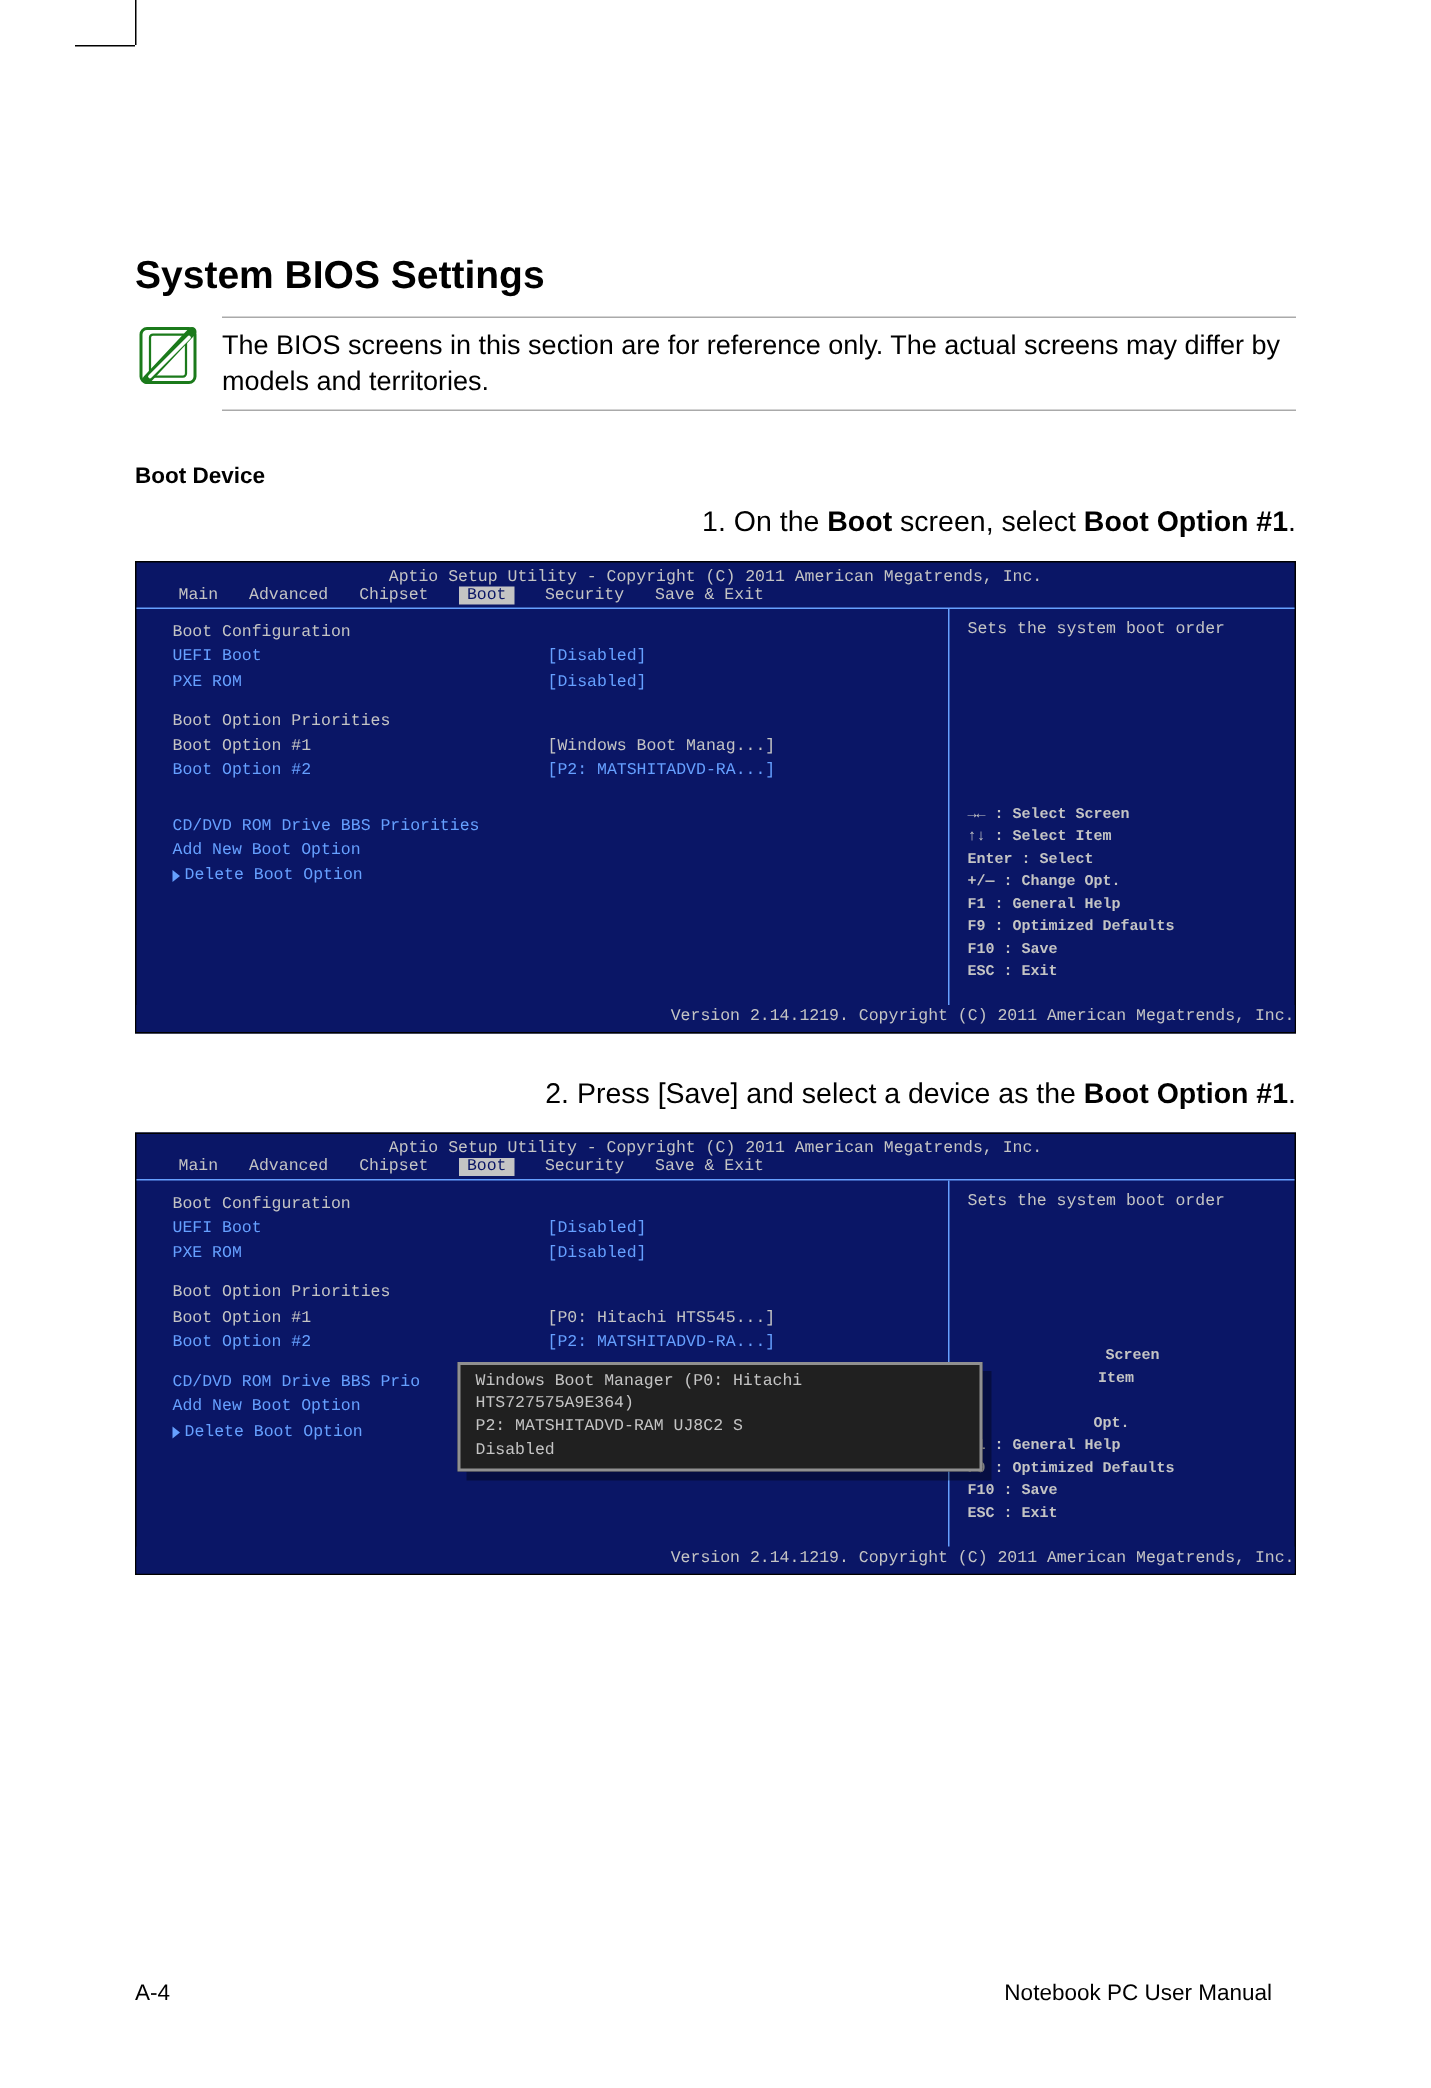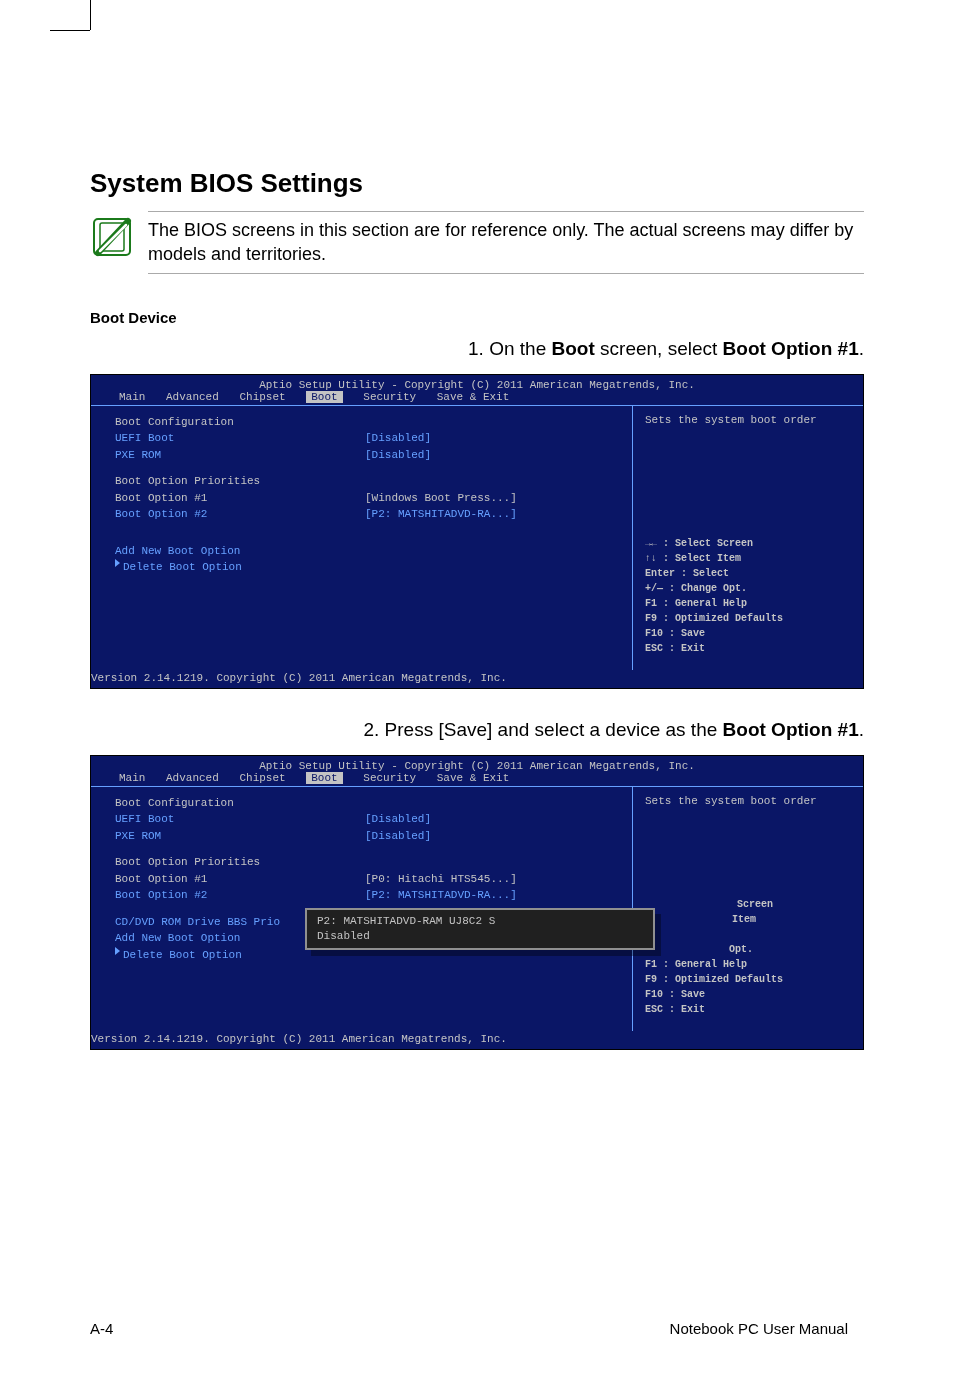--- a/index.html
+++ b/index.html
@@ -99,28 +99,28 @@
     }
     .bios-left {
       flex: 1;
       padding: 8px 0 14px 24px;
       border-right: 1px solid #66a0ff;
     }
     .bios-right {
       width: 230px;
       padding: 8px 10px 14px 12px;
     }
-    .bios-row { display: flex; line-height: 1.5; }
+    .bios-row { display: flex; line-height: 1.5; align-items: center; }
     .bios-label { width: 250px; }
     .white { color: #c4c4c4; }
     .bios-section-gap { height: 10px; }
     .bios-hint { color: #c4c4c4; }
     .bios-keys div { line-height: 1.5; color: #c4c4c4; font-size: 10px; font-weight: bold; }
     .bios-footer {
-      text-align: left;
+      text-align: right;
       background: #0a1666;
       color: #c4c4c4;
       padding: 2px 0 4px;
     }
     .indicator { display: inline-block; width: 0; height: 0; border-top: 4px solid transparent; border-bottom: 4px solid transparent; border-left: 5px solid #66a0ff; margin-right: 3px; vertical-align: middle; }
     
     .popup {
       position: relative;
     }
     .popup-box {
@@ -196,28 +196,31 @@
       <div class="bios-row">
           <span class="bios-label">PXE ROM</span>
           <span>[Disabled]</span>
         </div>
       <div class="bios-section-gap"></div>
       <div class="bios-row white">
           <span class="bios-label">Boot Option Priorities</span>
         </div>
       <div class="bios-row white">
           <span class="bios-label">Boot Option #1</span>
-          <span class="white">[Windows Boot Press...]</span>
+          <span class="white">[Windows Boot Manag...]</span>
         </div>
       <div class="bios-row">
           <span class="bios-label">Boot Option #2</span>
           <span>[P2: MATSHITADVD-RA...]</span>
         </div>
       <div class="bios-section-gap"></div>
       <div class="bios-section-gap"></div>
+      <div class="bios-row">
+          <span>CD/DVD ROM Drive BBS Priorities</span>
+        </div>
       <div class="bios-row">
           <span>Add New Boot Option</span>
         </div>
       <div class="bios-row">
           <span class="indicator"></span>
           <span>Delete Boot Option</span>
         </div>
       <div class="bios-section-gap"></div>
       <div class="bios-section-gap"></div>
       <div class="bios-section-gap"></div>
@@ -287,20 +290,21 @@
             <span>CD/DVD ROM Drive BBS Prio</span>
           </div>
         <div class="bios-row">
             <span>Add New Boot Option</span>
           </div>
         <div class="bios-row">
             <span class="indicator"></span>
             <span>Delete Boot Option</span>
           </div>
         <div class="popup-box">
+          <div>Windows Boot Manager (P0: Hitachi HTS727575A9E364)</div>
           <div>P2: MATSHITADVD-RAM UJ8C2 S</div>
           <div>Disabled</div>
         </div>
       </div>
       <div class="bios-section-gap"></div>
       <div class="bios-section-gap"></div>
       <div class="bios-section-gap"></div>
       <div class="bios-section-gap"></div>
       <div class="bios-section-gap"></div>
     </div>

